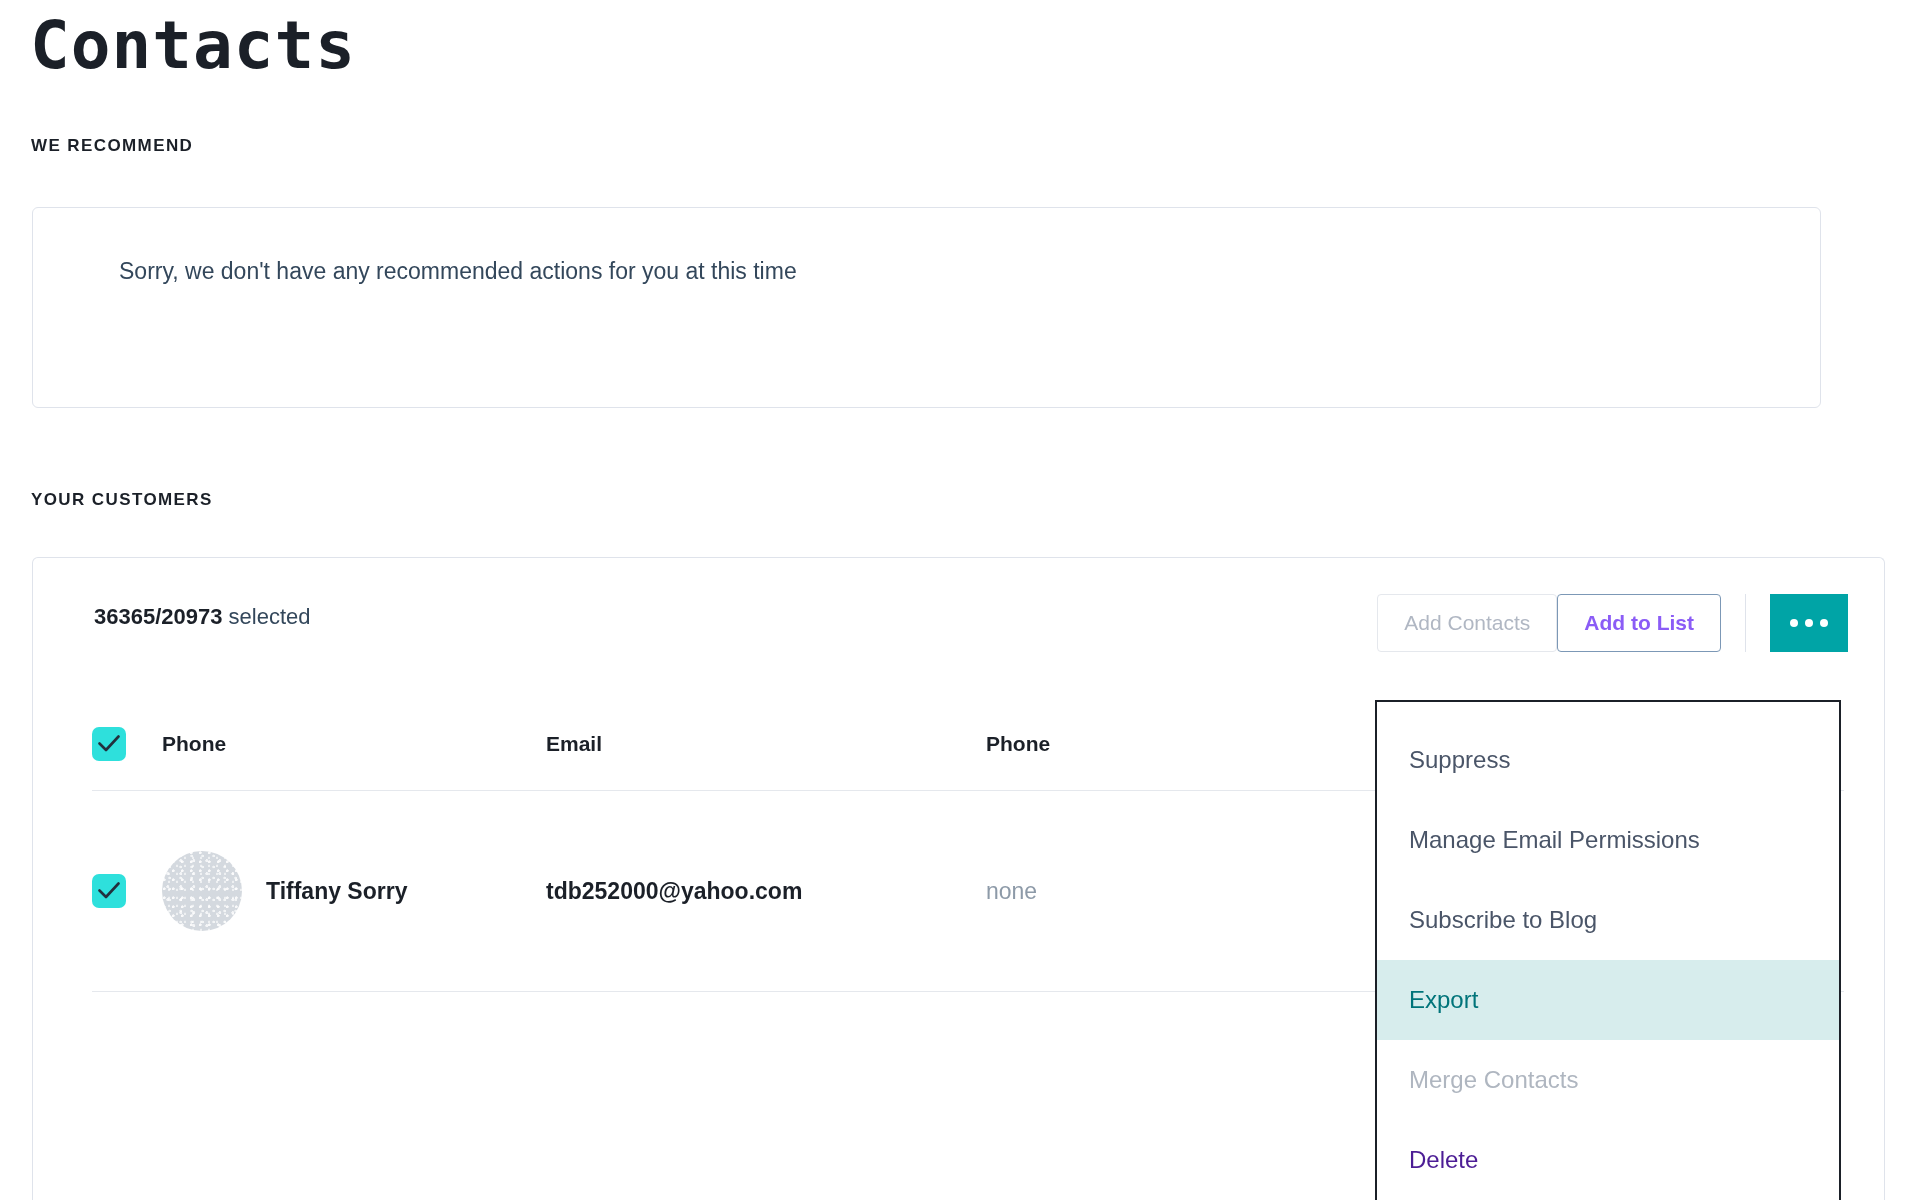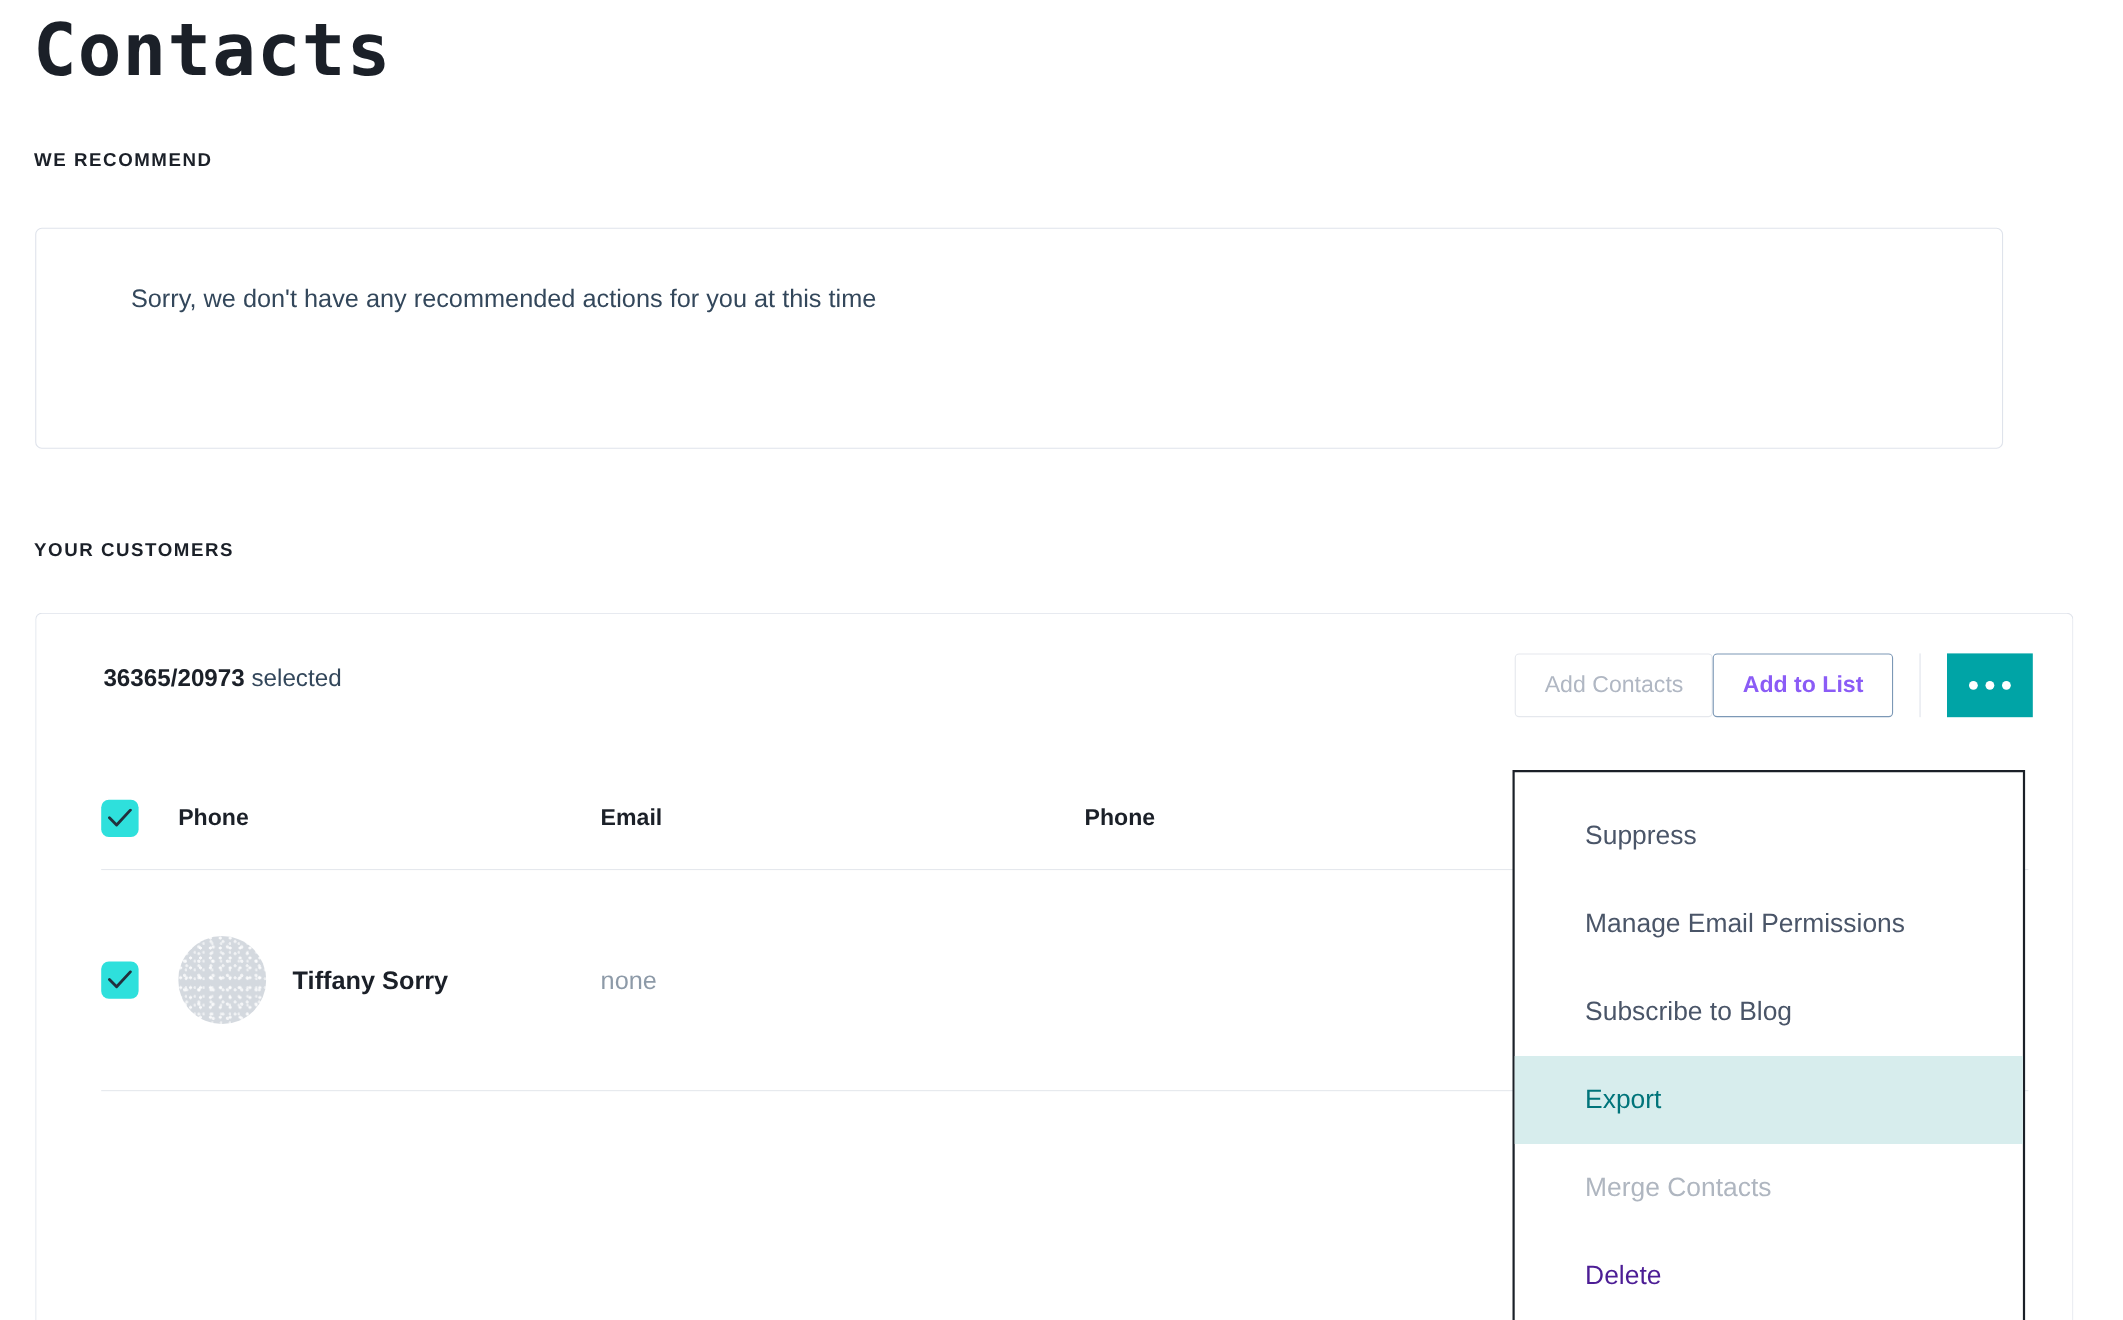--- a/index.html
+++ b/index.html
@@ -265,21 +265,21 @@
     border: 2px solid #1b2028;
     border-radius: 0 0 5px 5px;
     box-sizing: border-box;
     z-index: 40;
     padding: 18px 0 20px 0;
   }
   .menu-item {
     height: 80px;
     display: flex;
     align-items: center;
-    padding-left: 64px;
+    padding-left: 32px;
     font-size: 24px;
     font-weight: 400;
     color: #4a5568;
     box-sizing: border-box;
     white-space: nowrap;
     cursor: pointer;
   }
   .menu-item.active {
     background: #d7eded;
     color: #00747a;
@@ -348,20 +348,23 @@
     <div class="table-row row-data">
       <div class="cb">
         <svg width="22" height="18" viewBox="0 0 22 18">
           <path d="M1.5 8.5 L8 15 L20.5 1.5" fill="none" stroke="#22303d" stroke-width="2.6" stroke-linecap="round" stroke-linejoin="round"></path>
         </svg>
       </div>
       <div class="col-name">
         <span class="avatar"></span>
         <span class="td">Tiffany Sorry</span>
       </div>
+      <div class="col-email">
+        <span class="td">tdb252000@yahoo.com</span>
+      </div>
       <div class="col-phone">
         <span class="td-muted">none</span>
       </div>
     </div>
 
   </div>
 </div>
 
 <div class="menu">
   <div class="menu-item">Suppress</div>

